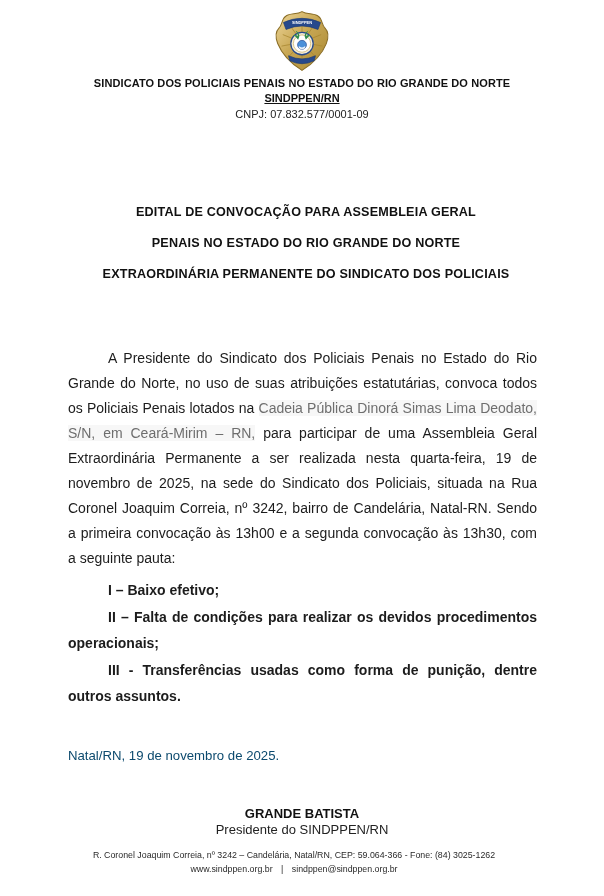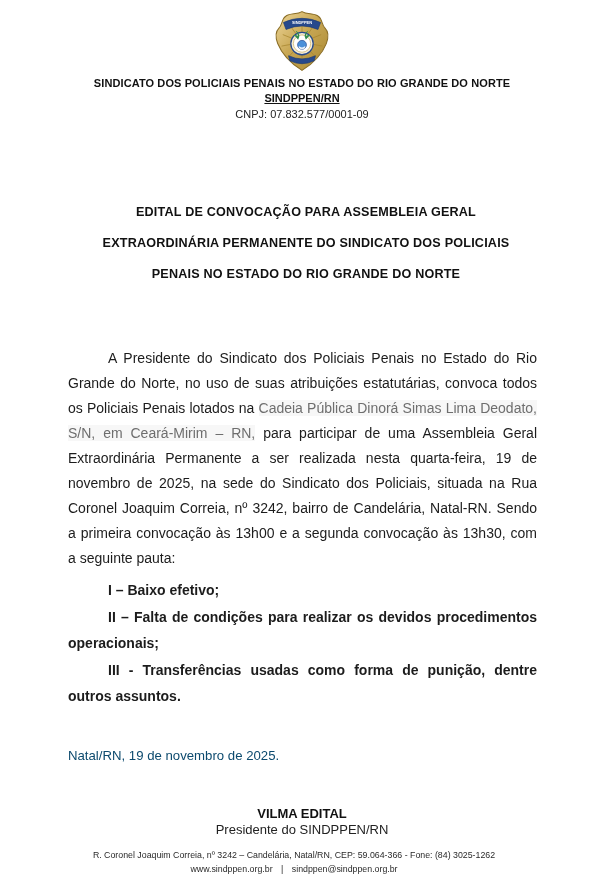--- a/index.html
+++ b/index.html
@@ -152,38 +152,38 @@
         <path d="M29 71 Q50 81 71 71 L69 79 Q50 88 31 79 Z" fill="#27498c" stroke="#1d3a72" stroke-width="1"></path>
       </svg>
     </div>
     <div class="org-name">SINDICATO DOS POLICIAIS PENAIS NO ESTADO DO RIO GRANDE DO NORTE</div>
     <div class="org-acronym">SINDPPEN/RN</div>
     <div class="org-cnpj">CNPJ: 07.832.577/0001-09</div>
   </header>
 
   <div class="title-block">
     <div>EDITAL DE CONVOCAÇÃO PARA ASSEMBLEIA GERAL</div>
+    <div>PENAIS NO ESTADO DO RIO GRANDE DO NORTE</div>
     <div>EXTRAORDINÁRIA PERMANENTE DO SINDICATO DOS POLICIAIS</div>
-    <div>PENAIS NO ESTADO DO RIO GRANDE DO NORTE</div>
   </div>
 
   <div class="body-block">
     <p class="para"><span>A Presidente do Sindicato dos Policiais Penais no Estado do Rio Grande do Norte, no uso de suas atribuições estatutárias, convoca todos os Policiais Penais lotados na </span><span class="muted-span">Cadeia Pública Dinorá Simas Lima Deodato, S/N, em Ceará-Mirim – RN,</span><span> para participar de uma Assembleia Geral Extraordinária Permanente a ser realizada nesta quarta-feira, 19 de novembro de 2025, na sede do Sindicato dos Policiais, situada na Rua Coronel Joaquim Correia, nº 3242, bairro de Candelária, Natal-RN. Sendo a primeira convocação às 13h00 e a segunda convocação às 13h30, com a seguinte pauta:</span></p>
 
     <div class="agenda">
       <p class="agenda-item">I – Baixo efetivo;</p>
       <p class="agenda-item">II – Falta de condições para realizar os devidos procedimentos operacionais;</p>
       <p class="agenda-item">III - Transferências usadas como forma de punição, dentre outros assuntos.</p>
     </div>
   </div>
 
   <p class="dateline">Natal/RN, 19 de novembro de 2025.</p>
 
   <div class="signature">
-    <div class="sig-name">VILMA EDITAL</div>
+    <div class="sig-name">GRANDE BATISTA</div>
     <div class="sig-role">Presidente do SINDPPEN/RN</div>
   </div>
 
   <footer class="doc-footer">
     <div class="footer-line1">R. Coronel Joaquim Correia, nº 3242 – Candelária, Natal/RN, CEP: 59.064-366 - Fone: (84) 3025-1262</div>
     <div class="footer-line2">
       <span>www.sindppen.org.br</span>
       <span>|</span>
       <span>sindppen@sindppen.org.br</span>
     </div>

